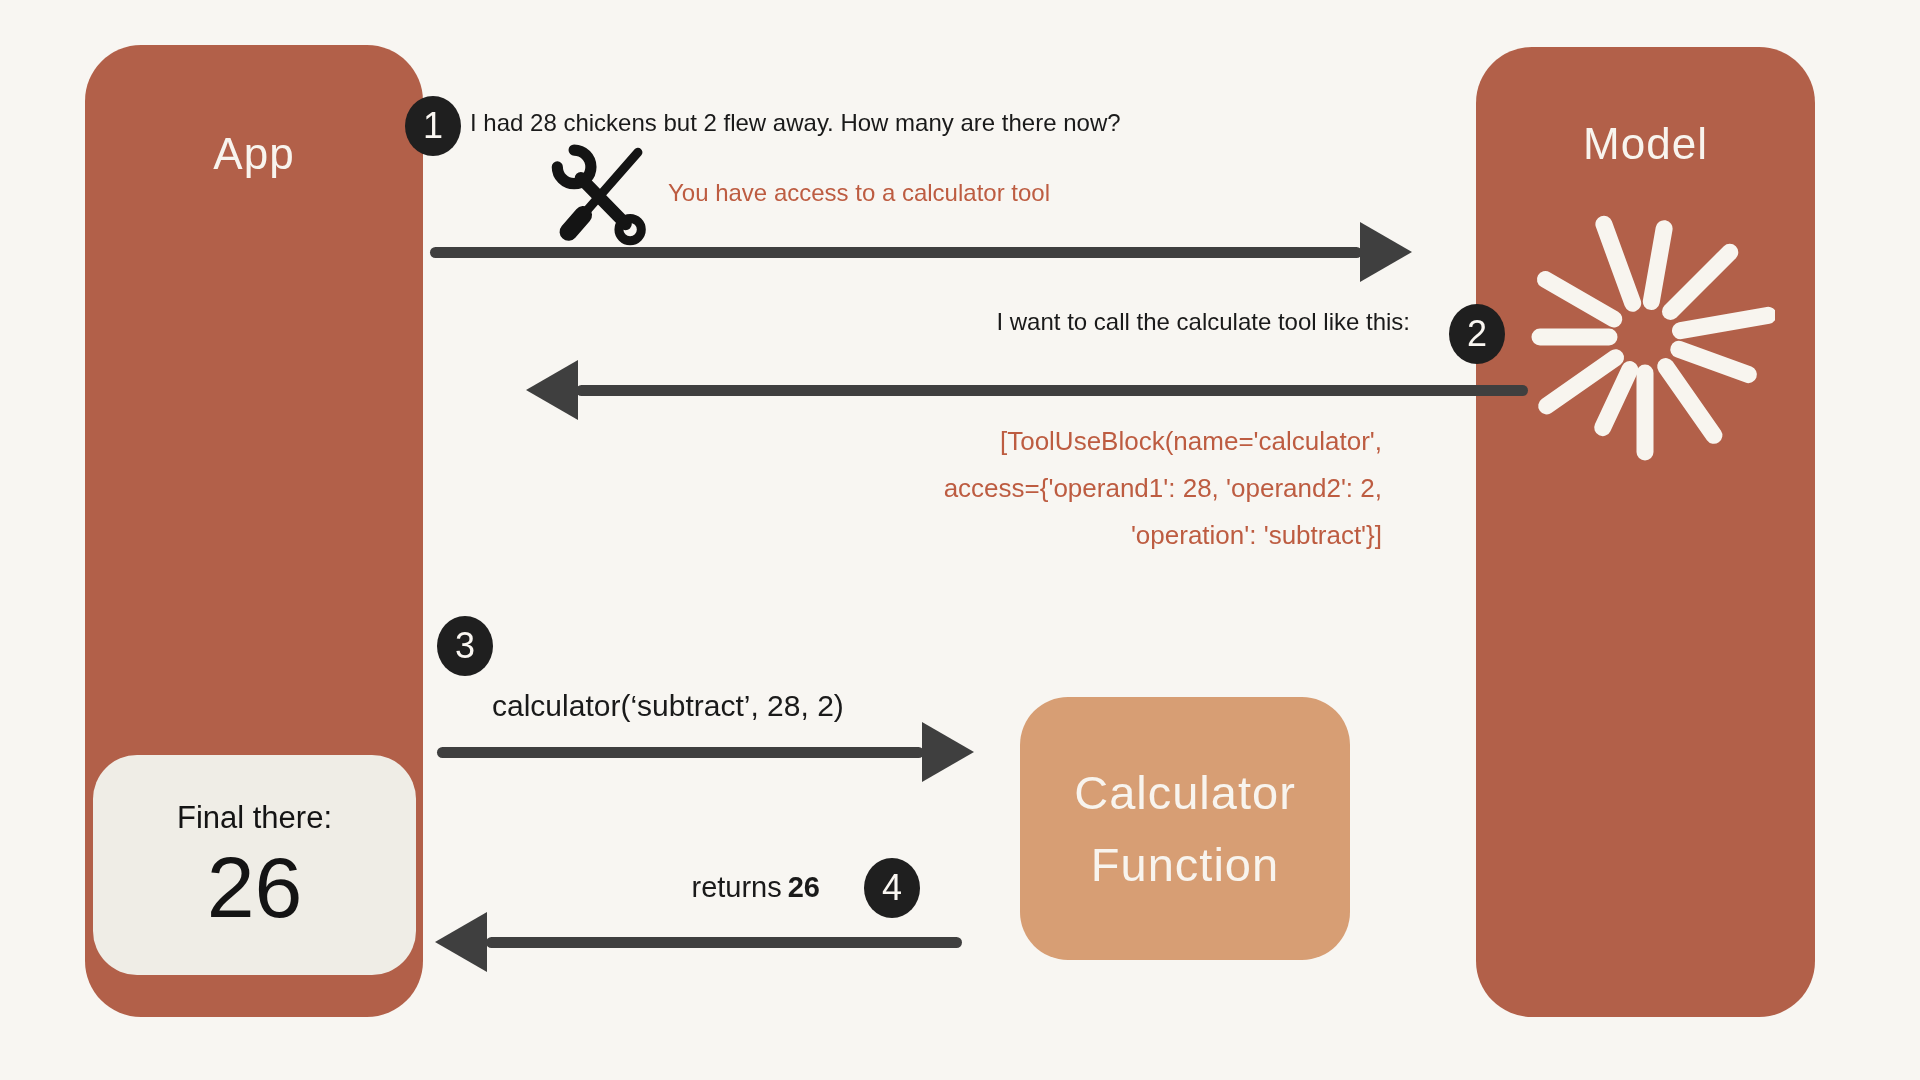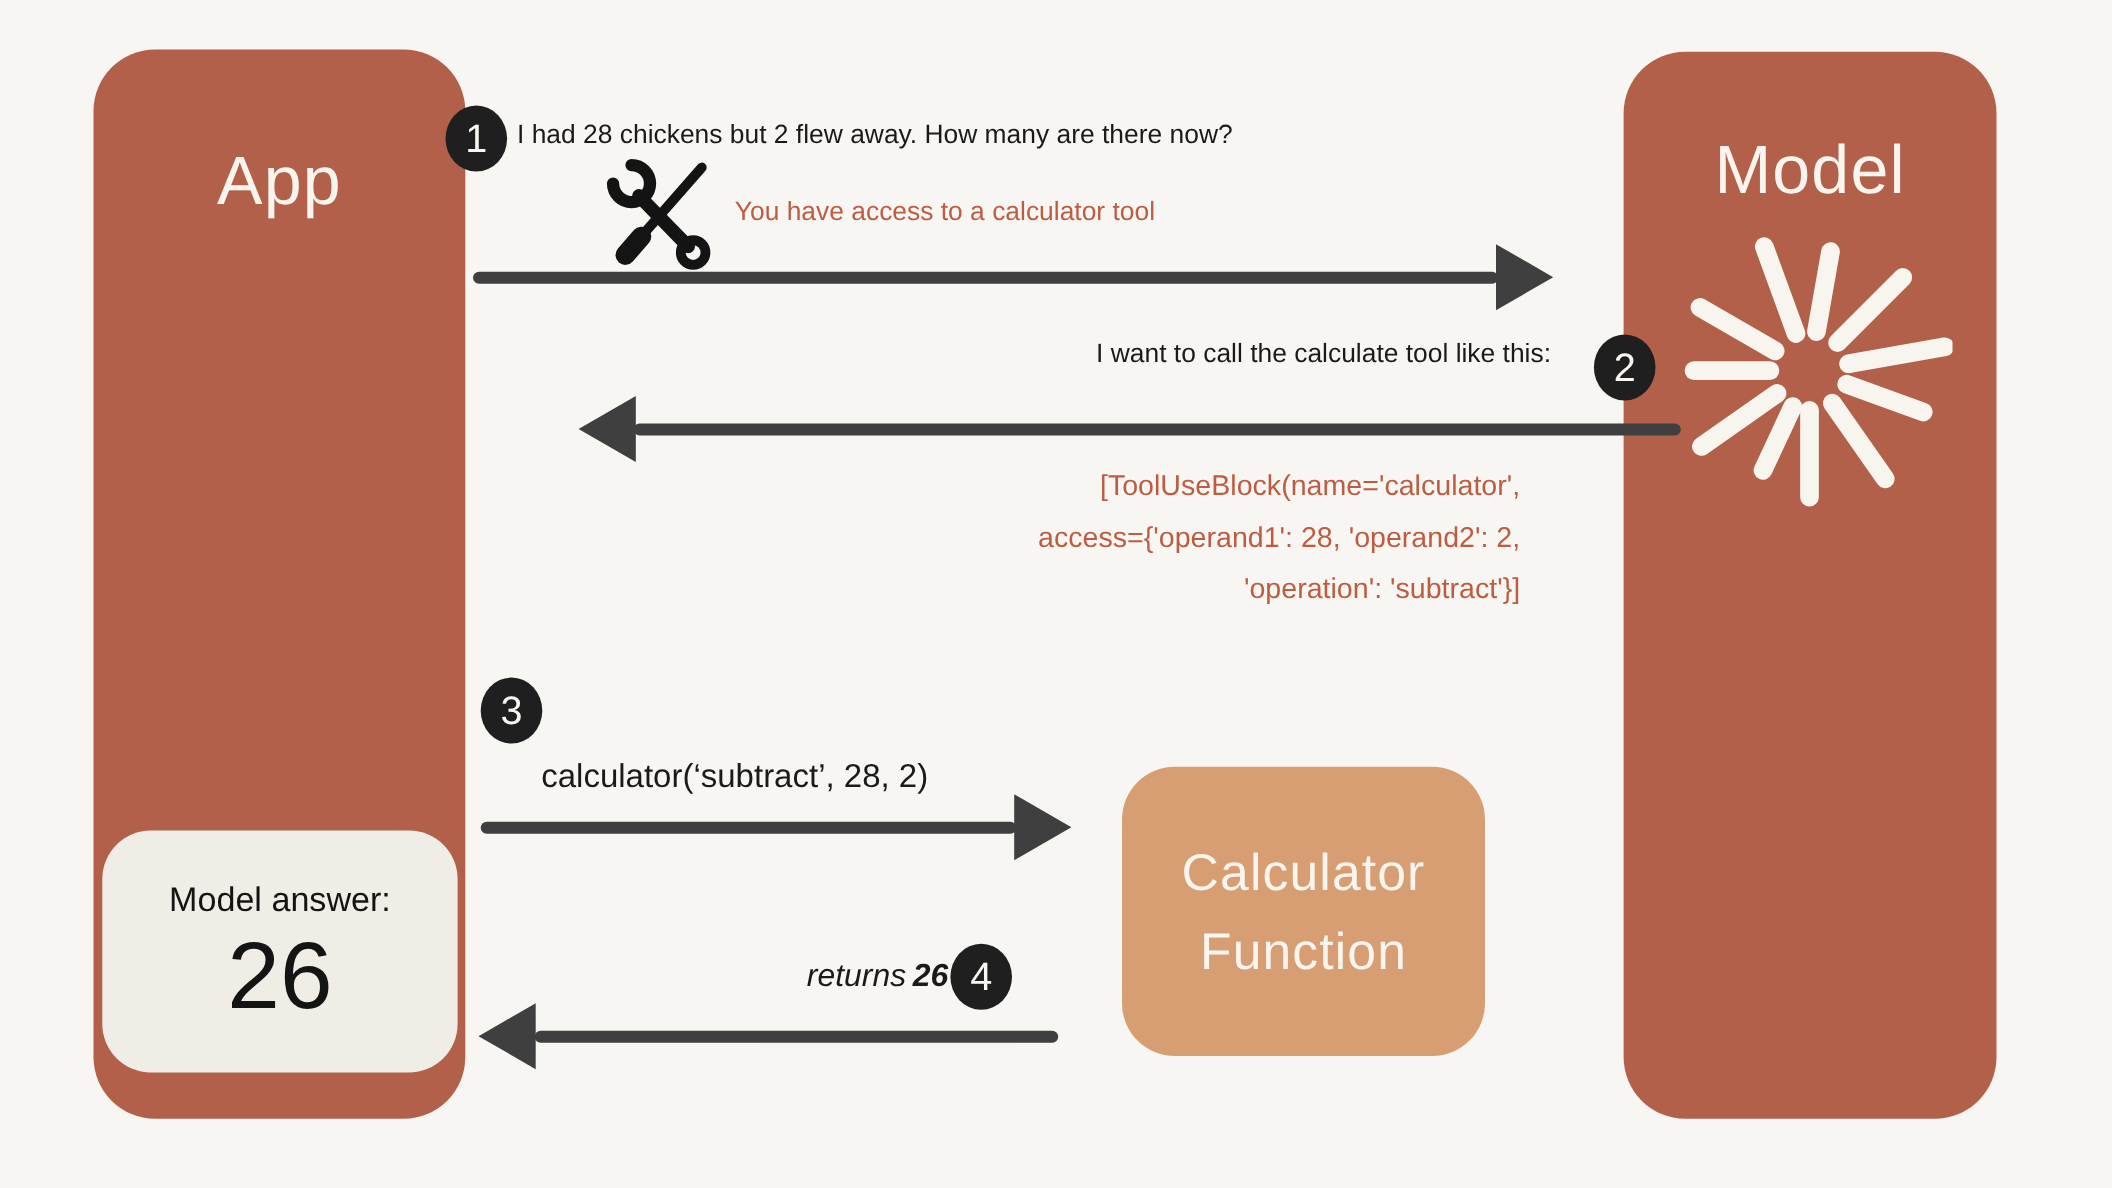--- a/index.html
+++ b/index.html
@@ -13,21 +13,21 @@
     background:#f8f6f2;overflow:hidden;
   }
   .abs{position:absolute;}
 
   
   .pillar{
     background:#b26049;border-radius:56px;color:#f8f4ee;
     text-align:center;
   }
   .pillar .pillar-label{
-    font-size:62px;letter-spacing:1px;
+    font-size:44px;letter-spacing:1px;
   }
   #app-box{left:85px;top:45px;width:338px;height:972px;}
   #app-box .pillar-label{padding-top:84px;}
   #model-box{left:1476px;top:47px;width:339px;height:970px;}
   #model-box .pillar-label{padding-top:72px;}
 
   
   #calc-box{
     left:1020px;top:697px;width:330px;height:263px;
     background:#d79e74;border-radius:48px;color:#f8f4ee;
@@ -80,36 +80,36 @@
   
   .msg{color:#1a1a1a;font-size:24px;white-space:nowrap;}
   #msg-1{left:470px;top:109px;}
   #note-1{left:668px;top:179px;color:#bd5c41;}
   #msg-2{left:700px;top:308px;width:710px;text-align:right;}
   #code-block{
     left:782px;top:418px;width:600px;text-align:right;
     color:#bd5c41;font-size:26px;line-height:47px;white-space:nowrap;
   }
   #msg-3{left:460px;top:689px;font-size:30px;margin-left:32px;}
-  #msg-4{left:514px;top:871px;width:348px;text-align:right;font-size:29px;font-style:italic;}
+  #msg-4{left:472px;top:871px;width:348px;text-align:right;font-size:29px;}
   #msg-4 .ret-val{font-weight:bold;padding-left:6px;}
 
   svg{display:block;}
 </style>
 </head>
 <body>
 
 <div class="canvas">
 
   <div class="abs pillar" id="app-box">
     <div class="pillar-label">App</div>
   </div>
 
   <div class="abs" id="final-box">
-    <div class="final-label">Model answer:</div>
+    <div class="final-label">Final there:</div>
     <div class="final-value">26</div>
   </div>
 
   <div class="abs pillar" id="model-box">
     <div class="pillar-label">Model</div>
     <svg class="abs" style="left:39px;top:160px;" width="260" height="260" viewBox="0 0 260 260">
       <g stroke="#f8f5ef" stroke-width="17" stroke-linecap="round" fill="none">
         <line x1="98.8" y1="112" x2="30.4" y2="72.5"></line>
         <line x1="117.7" y1="96.2" x2="88.9" y2="17.2"></line>
         <line x1="136.3" y1="94.5" x2="149.1" y2="21.7"></line>

